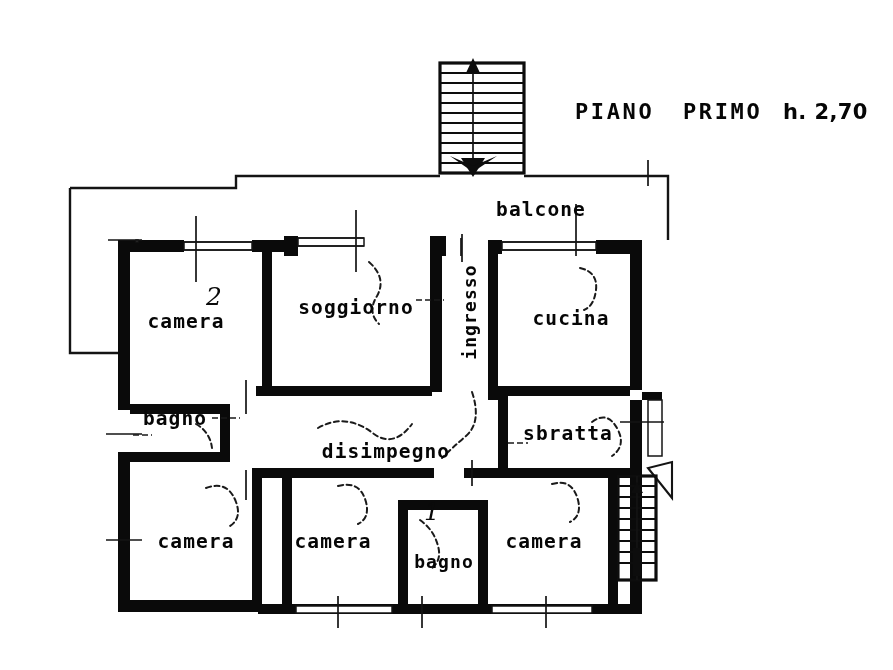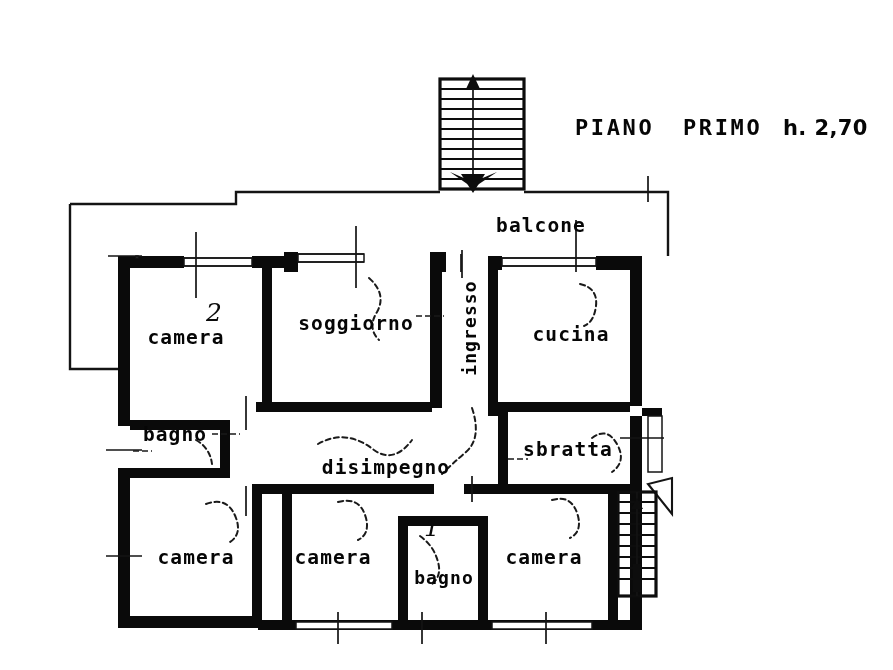--- a/index.html
+++ b/index.html
@@ -10,21 +10,21 @@
   }
   body {
     width: 893px;
     height: 670px;
     font-family: "DejaVu Sans Mono", "Liberation Mono", monospace;
     overflow: hidden;
     position: relative;
   }
   #plan-root {
     position: absolute;
-    left: 0; top: 16px;
+    left: 0; top: 0;
     width: 893px;
     height: 555px;
   }
   svg#floorplan {
     display: block;
     width: 893px;
     height: 670px;
     background: #ffffff;
   }
   .wall        { fill: #0a0a0a; }

